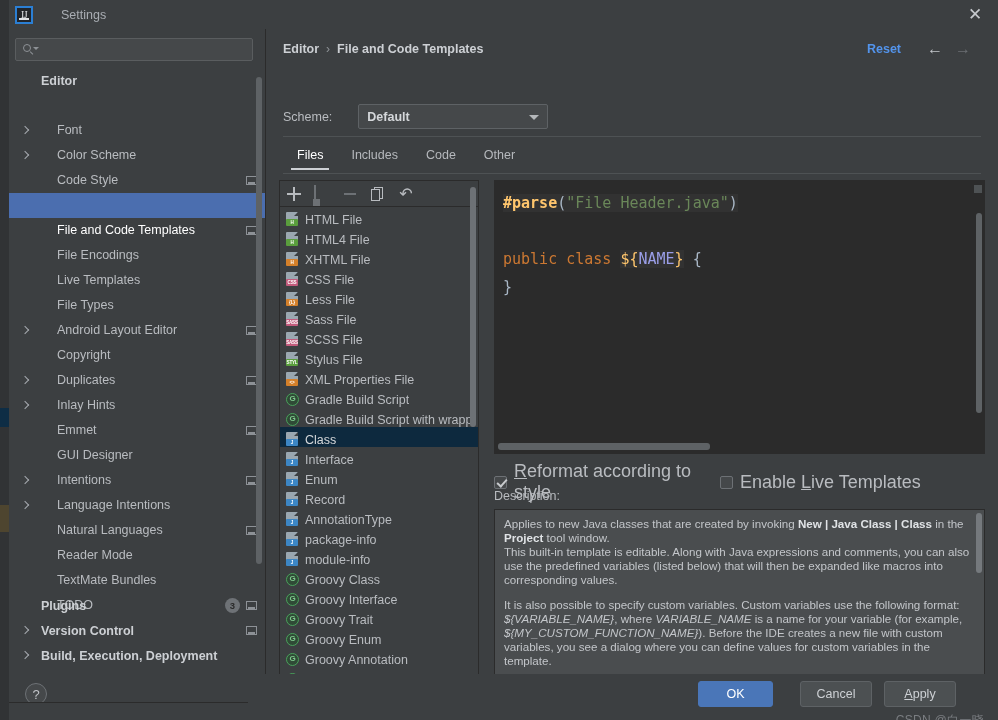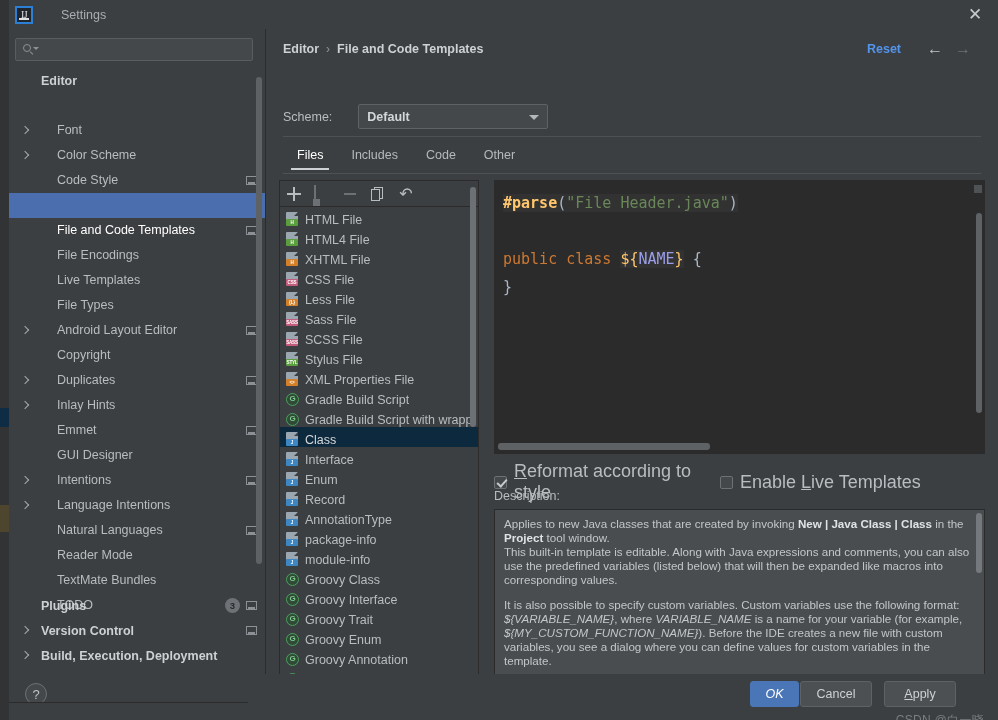--- a/index.html
+++ b/index.html
@@ -369,21 +369,21 @@
     color: #c0c3c7; font-size: 13px; display: flex; align-items: center;
     justify-content: center; cursor: default;
   }
   .btn {
     position: absolute; top: 7px; height: 26px;
     border: 1px solid #5e6265; border-radius: 3px;
     background: #4c5052; color: #cdd0d4; font-size: 12.5px;
     display: flex; align-items: center; justify-content: center; cursor: default;
   }
   .btn.primary { background: #4a76b8; border-color: #4a76b8; color: #ffffff; }
-  .btn-ok     { right: 199px; width: 49px; font-style: italic; }
+  .btn-ok     { right: 225px; width: 75px; }
   .btn-cancel { right: 126px; width: 72px; }
   .btn-apply  { right: 42px;  width: 72px; }
   .btn .u { text-decoration: underline; }
 
   .watermark {
     position: absolute; right: 14px; top: 712px;
     font-size: 12px; color: #7a7d81; letter-spacing: 0.3px;
   }
 </style>
 </head>

